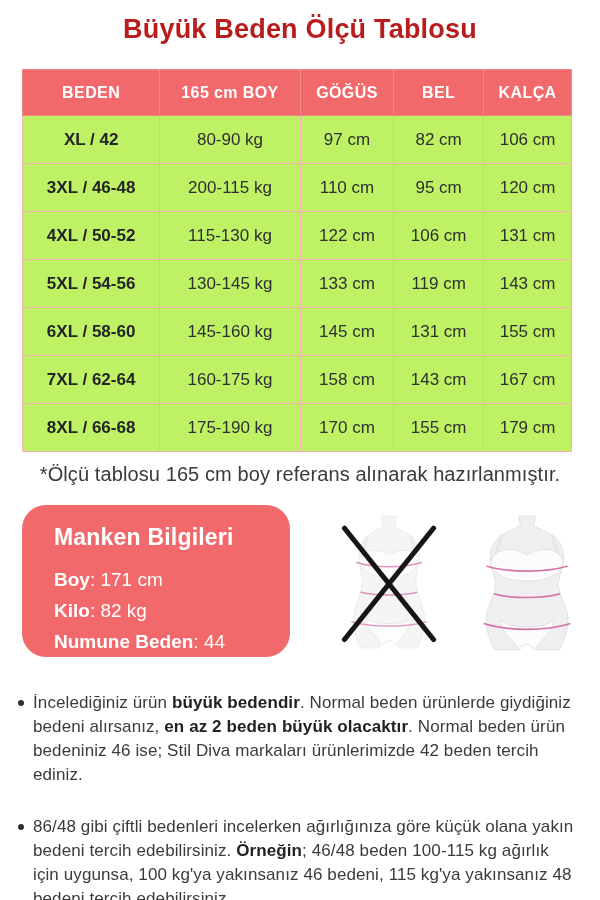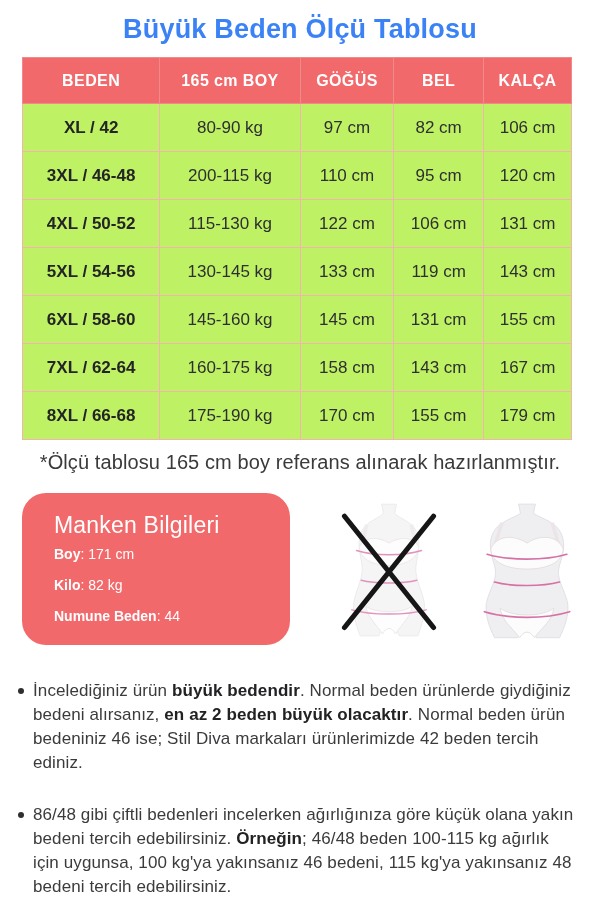--- a/index.html
+++ b/index.html
@@ -4,22 +4,22 @@
 <style>
   html,body{margin:0;padding:0;}
   body{
     width:600px;height:900px;background:#ffffff;overflow:hidden;
     font-family:"Liberation Sans","DejaVu Sans",sans-serif;
     -webkit-font-smoothing:antialiased;
   }
   .page{position:relative;width:600px;height:900px;}
 
   .title{
-    margin:14px 0 12px 0;text-align:center;
-    font-size:27px;font-weight:700;letter-spacing:.2px;color:#3b82f6;
+    margin:14px 0 24px 0;text-align:center;
+    font-size:27px;font-weight:700;letter-spacing:.2px;color:#b91c1c;
   }
 
   table.size-table{
     width:550px;margin-left:22px;border-collapse:collapse;table-layout:fixed;
   }
   table.size-table col.c1{width:25%;}
   table.size-table col.c2{width:25.6%;}
   table.size-table col.c3{width:17%;}
   table.size-table col.c4{width:16.4%;}
   table.size-table col.c5{width:16%;}
@@ -39,22 +39,22 @@
     margin-top:11px;text-align:center;
     font-size:20px;color:#3A3A3C;letter-spacing:.1px;
   }
 
   .info-row{position:relative;margin-top:15px;height:160px;}
   .model-card{
     position:absolute;left:22px;top:4px;width:268px;height:152px;
     background:#F2696B;border-radius:24px;box-sizing:border-box;
     padding:19px 14px 0 32px;color:#ffffff;
   }
-  .model-card .card-title{font-size:23px;font-weight:400;letter-spacing:.2px;}
-  .model-card .field{font-size:14px;line-height:31px;font-weight:400;}
+  .model-card .card-title{font-size:23px;font-weight:700;letter-spacing:.2px;margin-bottom:13px;}
+  .model-card .field{font-size:19px;line-height:31px;font-weight:400;}
   .model-card .field b{font-weight:700;}
 
   .fig{position:absolute;top:12px;width:102px;height:138px;}
   .fig.fig-wrong{left:338px;}
   .fig.fig-right{left:476px;}
 
   .notes{
     margin:30px 22px 0 18px;padding:0;list-style:none;
     color:#3B3B3D;font-size:17px;line-height:24px;letter-spacing:.1px;
   }

